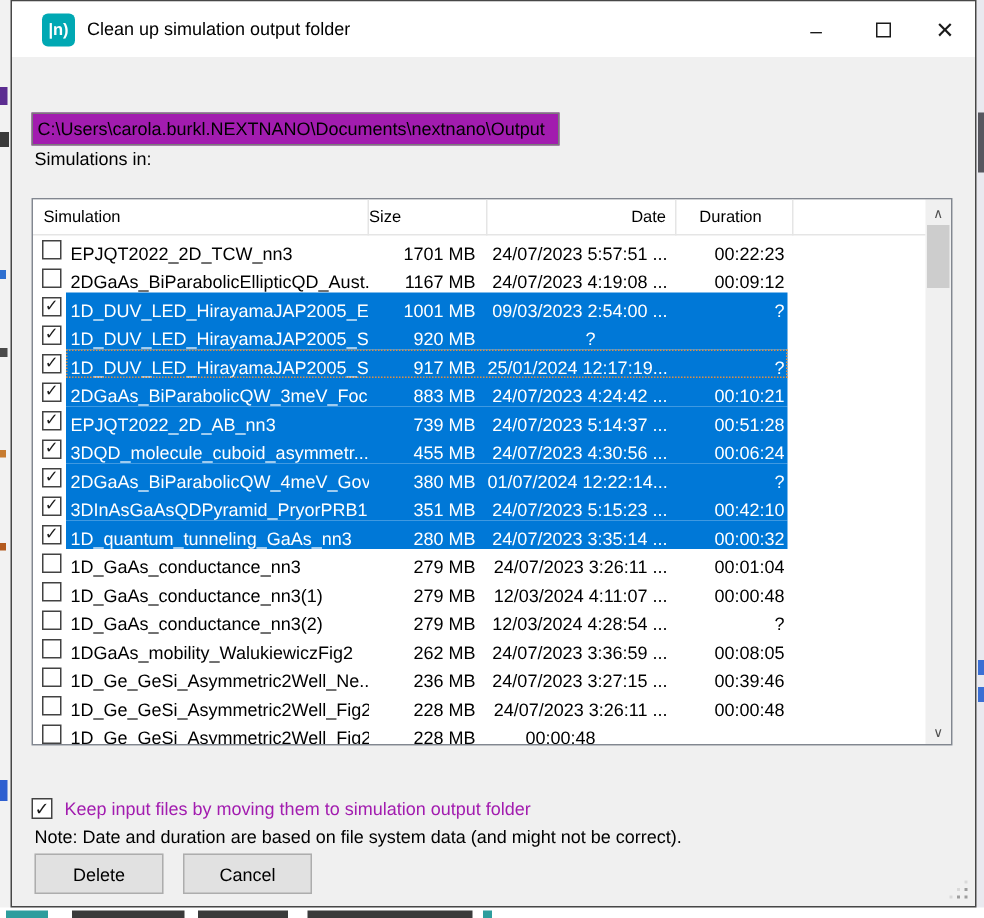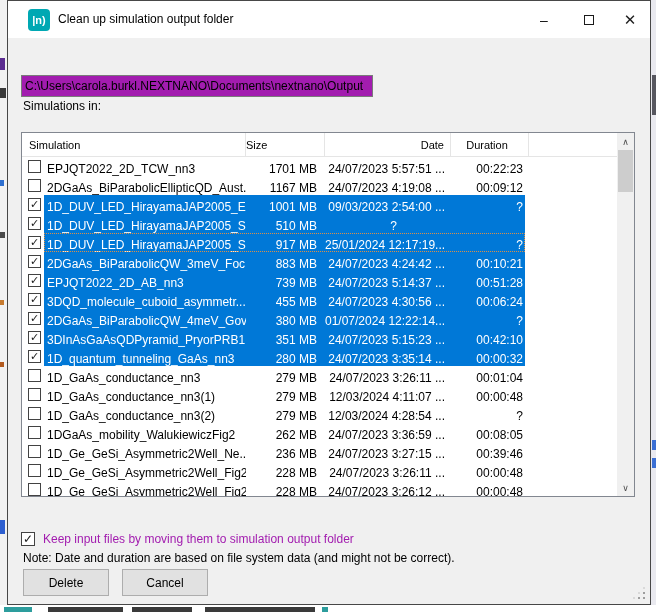--- a/index.html
+++ b/index.html
@@ -150,21 +150,21 @@
             <span class="cell c-name">1D_DUV_LED_HirayamaJAP2005_EB...</span>
             <span class="cell c-size">1001 MB</span>
             <span class="cell c-date">09/03/2023 2:54:00 ...</span>
             <span class="cell c-dur">?</span>
           </span>
         </div>
         <div class="row sel">
           <span class="cb">✓</span>
           <span class="rowbody">
             <span class="cell c-name">1D_DUV_LED_HirayamaJAP2005_SL...</span>
-            <span class="cell c-size">510 MB</span>
+            <span class="cell c-size">920 MB</span>
             <span class="cell c-dur">?</span>
           </span>
         </div>
         <div class="row sel foc">
           <span class="cb">✓</span>
           <span class="rowbody">
             <span class="cell c-name">1D_DUV_LED_HirayamaJAP2005_SL...</span>
             <span class="cell c-size">917 MB</span>
             <span class="cell c-date">25/01/2024 12:17:19...</span>
             <span class="cell c-dur">?</span>
@@ -276,21 +276,20 @@
             <span class="cell c-size">228 MB</span>
             <span class="cell c-date">24/07/2023 3:26:11 ...</span>
             <span class="cell c-dur">00:00:48</span>
           </span>
         </div>
         <div class="row">
           <span class="cb"></span>
           <span class="rowbody">
             <span class="cell c-name">1D_Ge_GeSi_Asymmetric2Well_Fig2</span>
             <span class="cell c-size">228 MB</span>
-            <span class="cell c-date">24/07/2023 3:26:12 ...</span>
             <span class="cell c-dur">00:00:48</span>
           </span>
         </div>
       </div>
     <div class="scrollbar">
       <div class="sb-arrow sb-up">∧</div>
       <div class="sb-thumb"></div>
       <div class="sb-arrow sb-down">∨</div>
     </div>
   </div>

